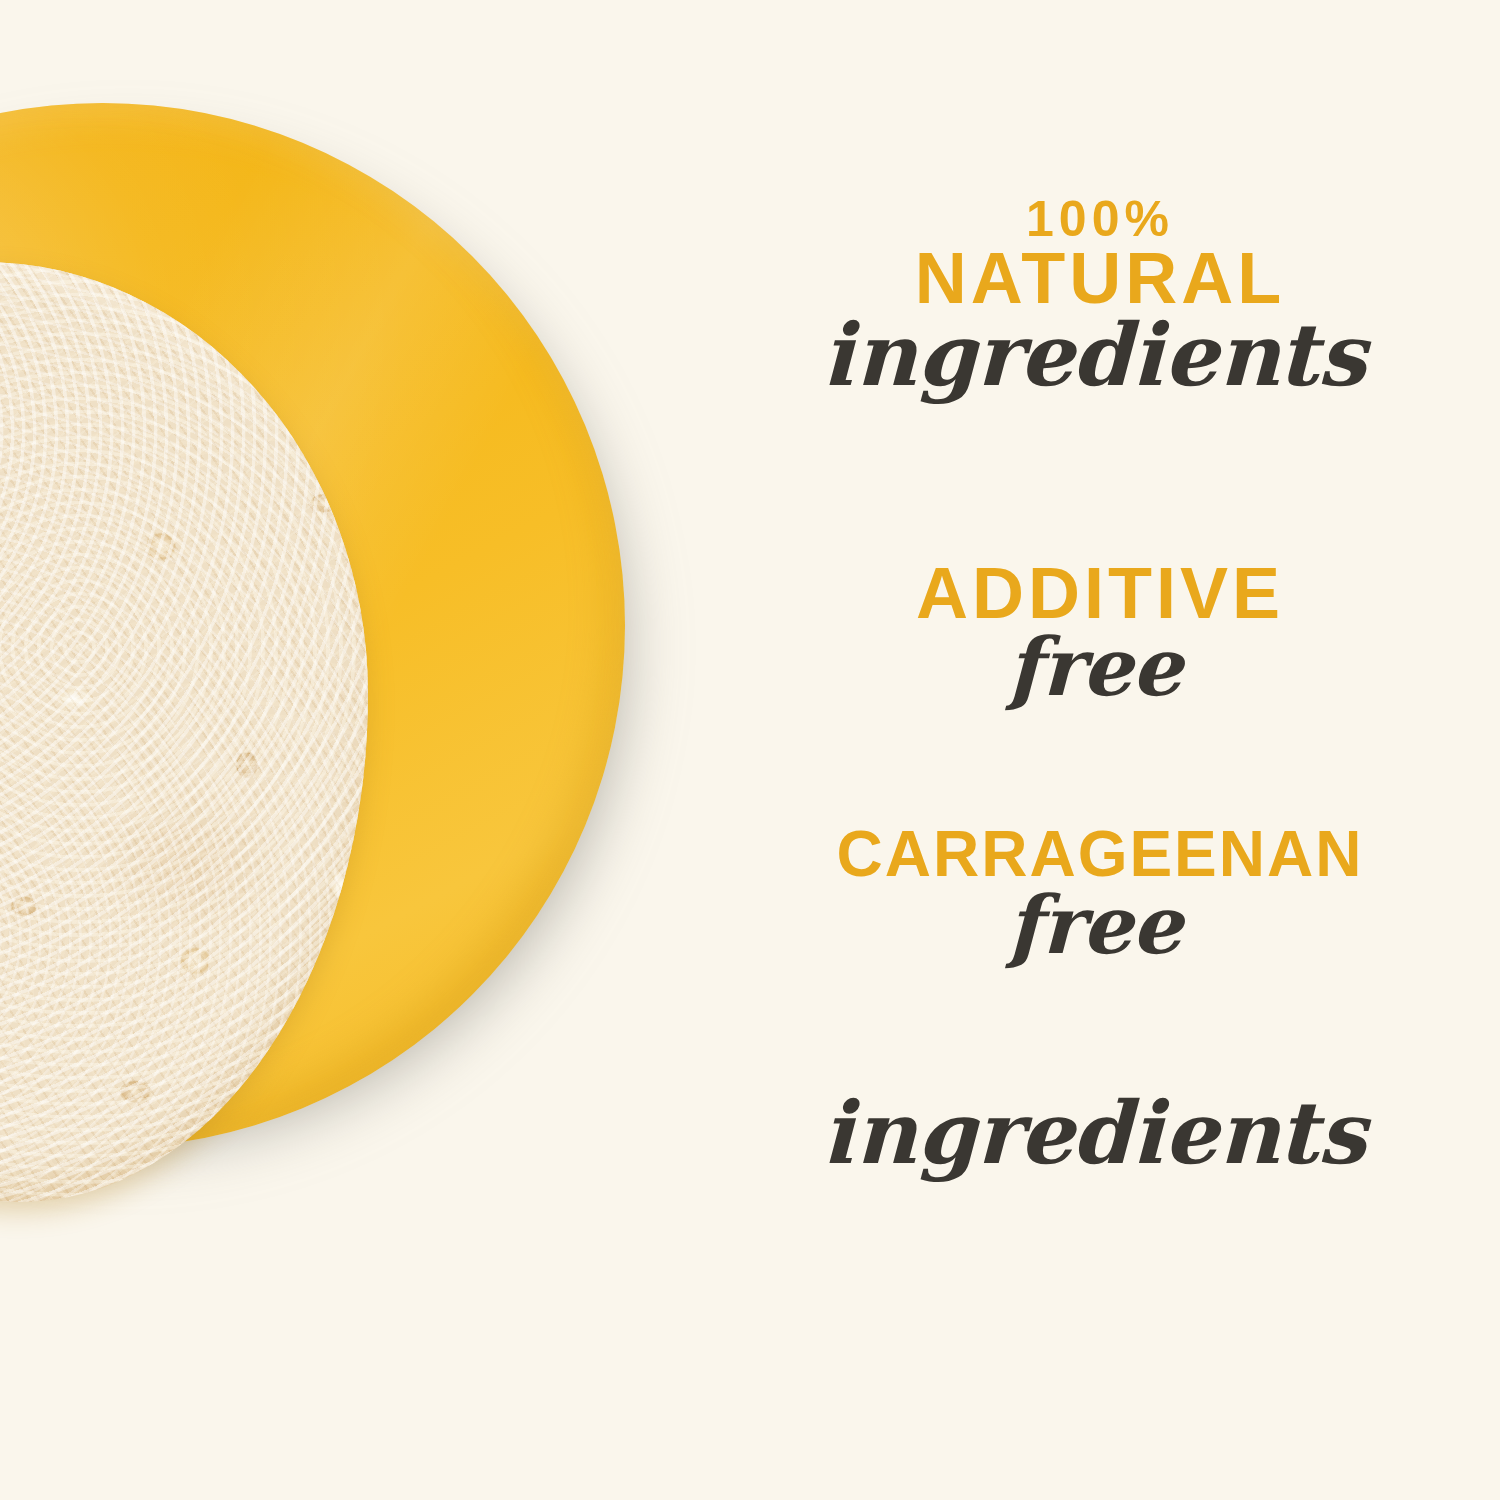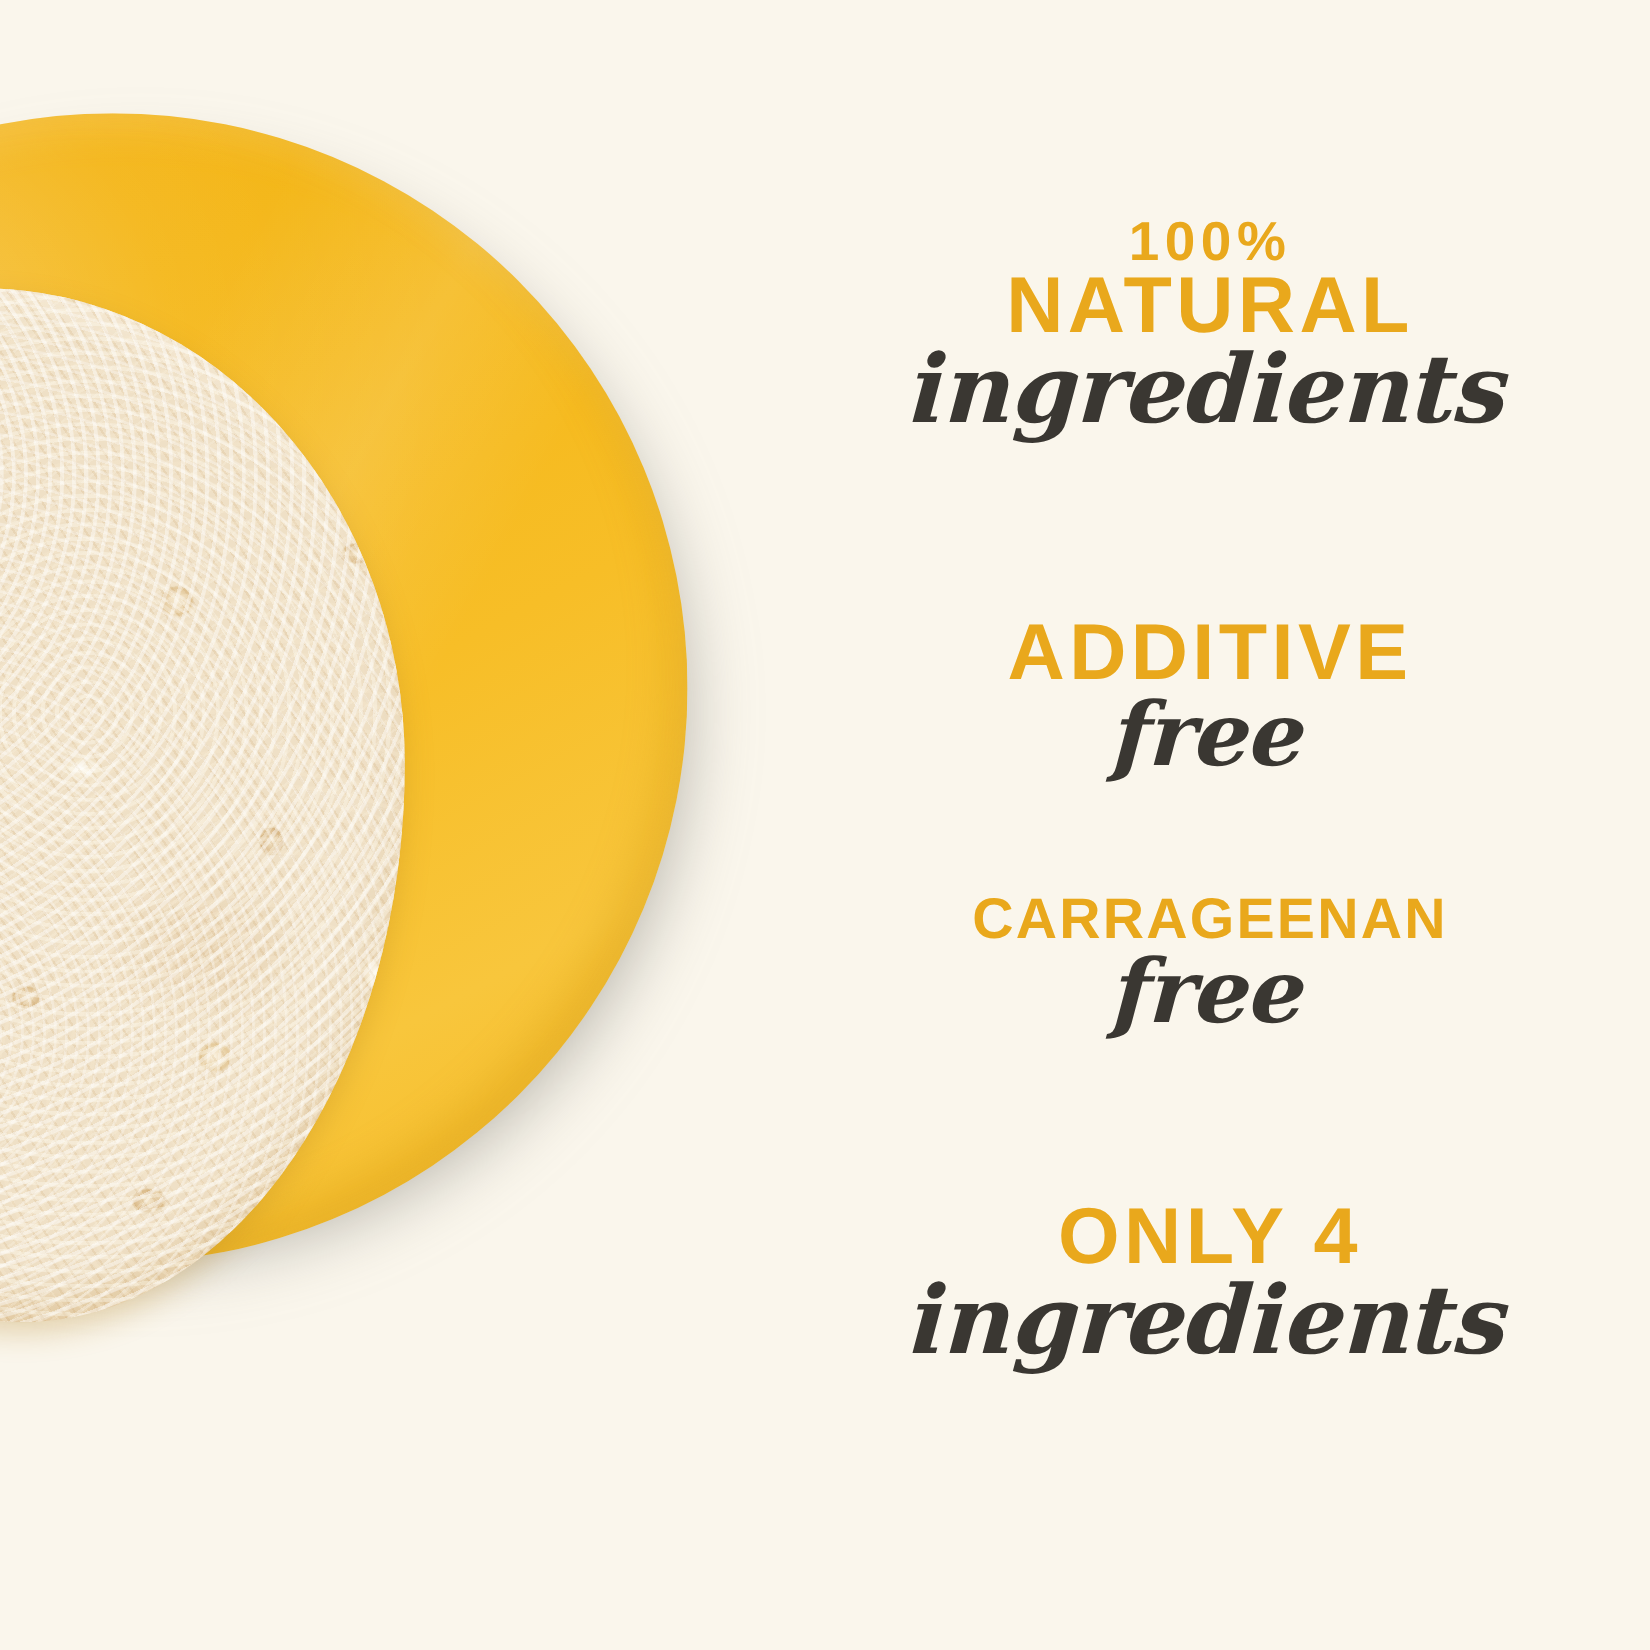--- a/index.html
+++ b/index.html
@@ -164,21 +164,21 @@
     display: block;
     color: #E9A81C;
     font-family: "Liberation Sans", sans-serif;
     font-weight: 700;
     font-size: 50px;
     line-height: 0.95;
     letter-spacing: 5px;
     white-space: nowrap;
   }
   .cap.small-caps-line { font-size: 72px; letter-spacing: 4px; text-align: center; }
-  .cap.wide { font-size: 52px; letter-spacing: 2px; }
+  .cap.wide { font-size: 64px; letter-spacing: 2px; margin-top: 12px; }
 
   .script {
     display: block;
     color: #3A3732;
     font-family: "DejaVu Serif", serif;
     font-weight: 700;
     font-style: italic;
     font-size: 86px;
     line-height: 1.0;
     letter-spacing: -1px;
@@ -211,18 +211,17 @@
       <span class="cap small-caps-line">ADDITIVE</span>
       <span class="script sm">free</span>
     </div>
 
     <div class="claim claim-3">
       <span class="cap wide">CARRAGEENAN</span>
       <span class="script sm">free</span>
     </div>
 
     <div class="claim claim-4">
-      <span class="cap small-caps-line">ONLY 4</span>
       <span class="script">ingredients</span>
     </div>
 
   </div>
 </div>
 
 </body></html>

